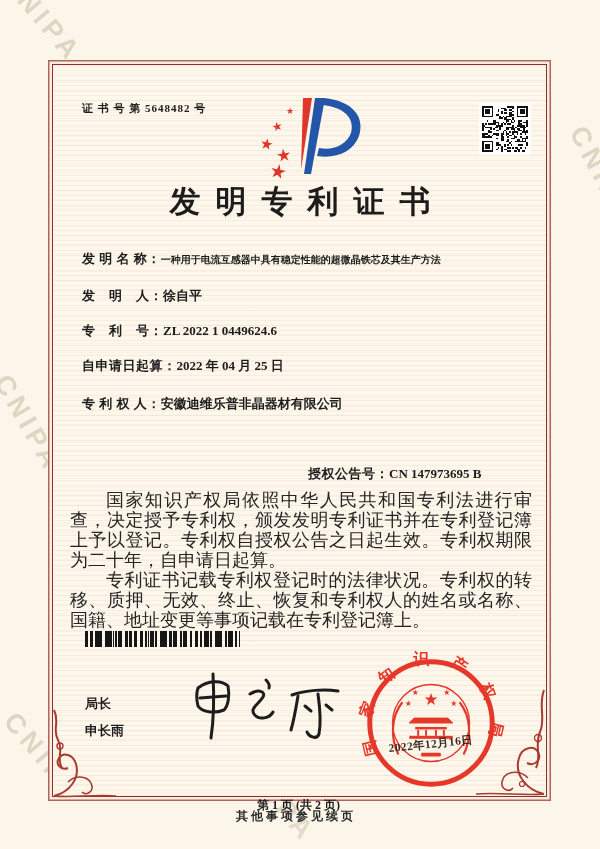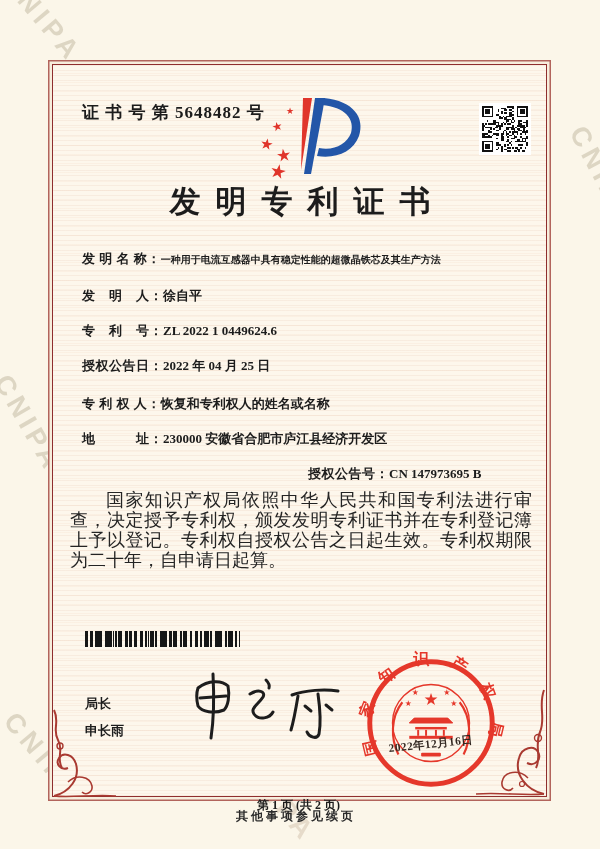--- a/index.html
+++ b/index.html
@@ -18,21 +18,21 @@
          border:1.5px solid #8f2e2e;
          box-shadow:0 0 0 2.5px #f7eedd,0 0 0 4px #b2645c;
          background:
            repeating-linear-gradient(0deg, rgba(205,140,110,0.10) 0 1px, rgba(0,0,0,0) 1px 5px),
            repeating-linear-gradient(0deg, rgba(0,0,0,0) 0 2px, rgba(240,205,180,0.16) 2px 3px, rgba(0,0,0,0) 3px 9px),
            #fdf7ec;
          z-index:2;}
 
   .abs{position:absolute;z-index:3;}
 
-  .cert-no{left:82px;top:101px;font-size:17px;font-weight:600;letter-spacing:1px;}
+  .cert-no{left:82px;top:101px;font-size:11px;font-weight:600;letter-spacing:1px;}
 
   .title{left:0;top:181px;width:600px;text-align:center;font-size:31px;font-weight:bold;
          letter-spacing:15px;padding-left:15px;box-sizing:border-box;}
 
   .field-row{left:82px;top:0;width:460px;font-size:13px;font-weight:600;white-space:nowrap;}
   .field-row .lbl{letter-spacing:0.5px;}
   .pair2{position:absolute;left:226px;top:0;}
 
   .paras{left:70px;top:490px;width:462px;font-size:18px;line-height:20px;
          text-align:justify;color:#242424;}
@@ -353,36 +353,34 @@
   <div class="abs field-row" style="top:250px">
     <span class="lbl">发 明 名 称：</span><span class="val" style="font-size:10px">一种用于电流互感器中具有稳定性能的超微晶铁芯及其生产方法</span>
   </div>
   <div class="abs field-row" style="top:287px">
     <span class="lbl">发　明　人：</span><span class="val">徐自平</span>
   </div>
   <div class="abs field-row" style="top:322px">
     <span class="lbl">专　利　号：</span><span class="val">ZL 2022 1 0449624.6</span>
   </div>
   <div class="abs field-row" style="top:357px">
-    <span class="lbl">授权公告日：</span><span class="val">2022 年 04 月 25 日</span>
+    <span class="lbl">自申请日起算：</span><span class="val">2022 年 04 月 25 日</span>
   </div>
   <div class="abs field-row" style="top:395px">
-    <span class="lbl">专 利 权 人：</span><span class="val">恢复和专利权人的姓名或名称</span>
-  </div>
-  <div class="abs field-row" style="top:430px">
-    <span class="lbl">地　　　址：</span><span class="val">230000  安徽省合肥市庐江县经济开发区</span>
+    <span class="lbl">专 利 权 人：</span><span class="val">安徽迪维乐普非晶器材有限公司</span>
   </div>
   <div class="abs field-row" style="top:465px">
     <span class="pair2">
       <span class="lbl">授权公告号：</span><span class="val">CN 147973695 B</span>
     </span>
   </div>
 
   <div class="abs paras">
     <p>国家知识产权局依照中华人民共和国专利法进行审查，决定授予专利权，颁发发明专利证书并在专利登记簿上予以登记。专利权自授权公告之日起生效。专利权期限为二十年，自申请日起算。</p>
+    <p>专利证书记载专利权登记时的法律状况。专利权的转移、质押、无效、终止、恢复和专利权人的姓名或名称、国籍、地址变更等事项记载在专利登记簿上。</p>
   </div>
 
   <div class="abs barcode"></div>
 
   <div class="abs officials">
     <div>局长</div>
     <div>申长雨</div>
   </div>
 
   <svg class="abs sig" width="165" height="78" viewBox="0 0 165 78" fill="none" stroke="#1d1d1d" stroke-width="3" stroke-linecap="round">

